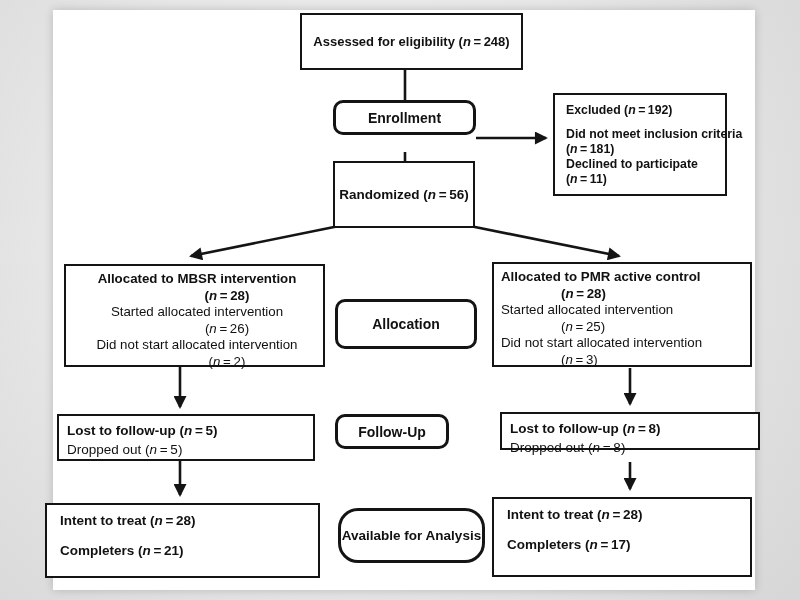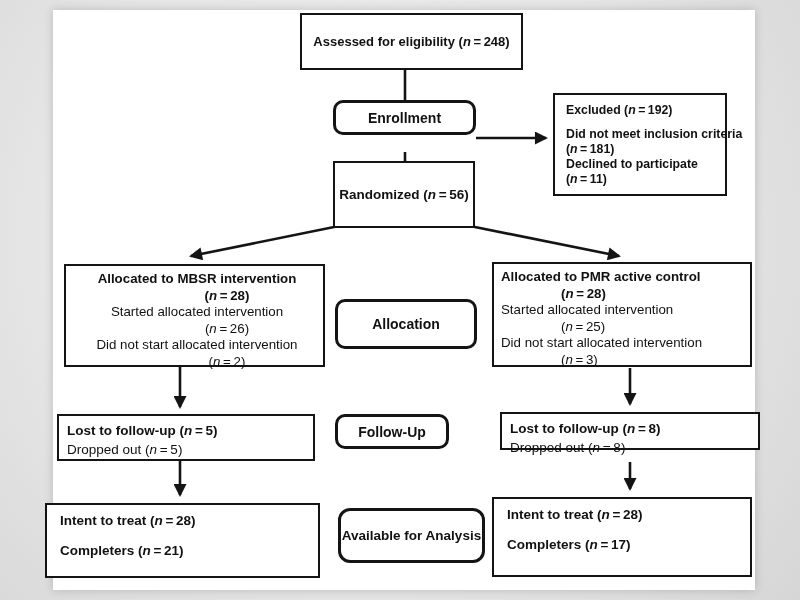--- a/index.html
+++ b/index.html
@@ -136,21 +136,21 @@
   <div class="box fu" style="left:492px;top:412px;width:260px;height:38px;margin-left:8px;">
     <div class="l1">Lost to follow-up (<i>n</i> = 8)</div>
     <div class="l2">Dropped out (<i>n</i> = 8)</div>
   </div>
 
   <div class="box an" style="left:45px;top:503px;width:275px;height:75px;">
     <div class="l1">Intent to treat (<i>n</i> = 28)</div>
     <div class="l2">Completers (<i>n</i> = 21)</div>
   </div>
 
-  <div class="box stage" style="left:338px;top:508px;width:147px;height:55px;border-radius:12px;font-size:13.5px;">
+  <div class="box stage" style="left:338px;top:508px;width:147px;height:55px;border-radius:20px;font-size:13.5px;">
     <span>Available for Analysis</span>
   </div>
 
   <div class="box an" style="left:492px;top:497px;width:260px;height:80px;">
     <div class="l1">Intent to treat (<i>n</i> = 28)</div>
     <div class="l2">Completers (<i>n</i> = 17)</div>
   </div>
 </div>
 
 </body></html>

